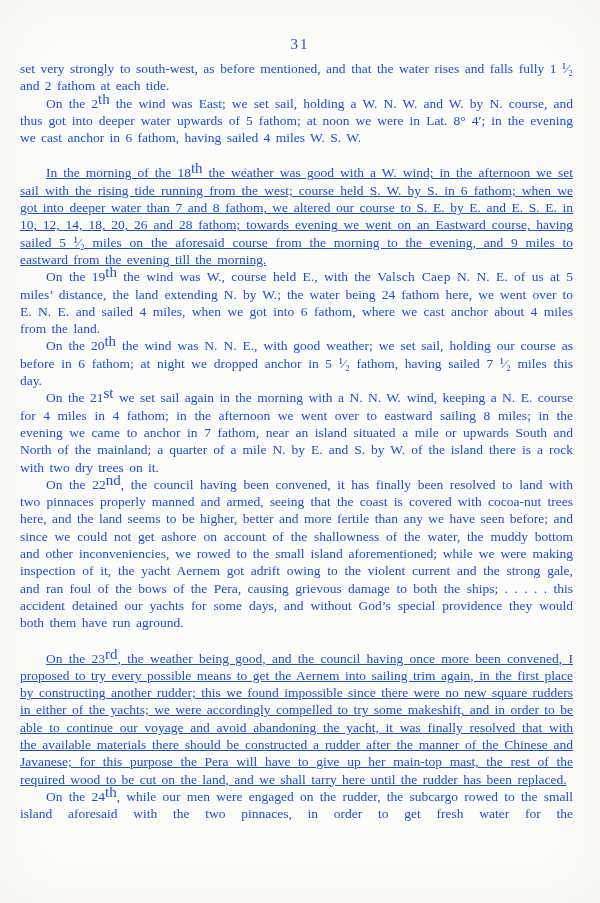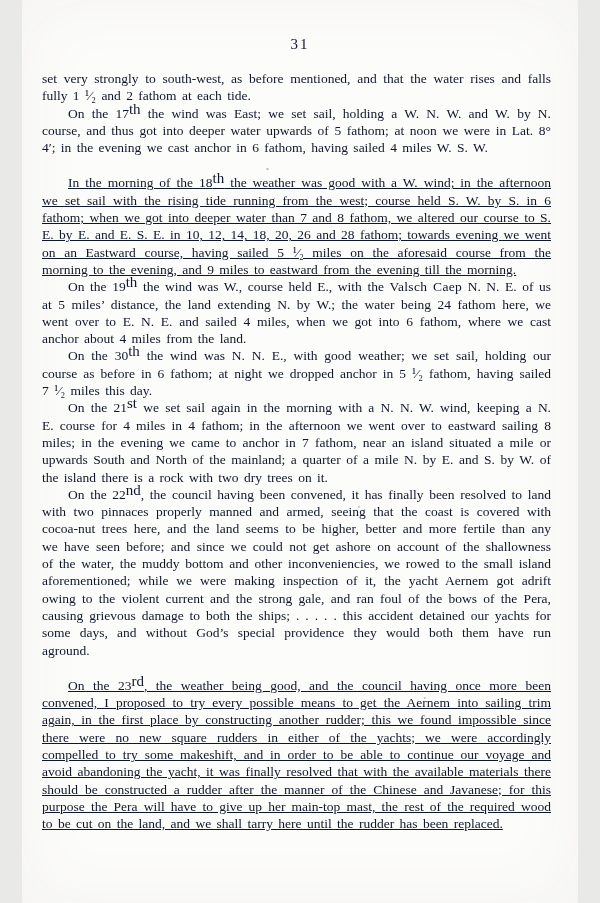--- a/index.html
+++ b/index.html
@@ -1,34 +1,34 @@
 <!DOCTYPE html>
 <html><head>
 <meta charset="utf-8">
 <style>
   html, body { margin: 0; padding: 0; background: #e9e9e7; }
   .page {
     position: relative;
-    width: 556px;
+    width: 600px;
     height: 903px;
     margin: 0 auto;
     background: #fcfcfa;
     box-shadow: inset 0 0 70px rgba(90,85,75,0.05);
     font-family: "Liberation Serif", "DejaVu Serif", serif;
-    color: #0f172a;
+    color: #1d4ed8;
     overflow: hidden;
   }
   .page-number {
     padding-top: 36px;
     text-align: center;
     font-size: 15px;
     letter-spacing: 2px;
   }
   .page-body {
-    margin: 17px 27px 0 20px;
+    margin: 7px 27px 0 20px;
     font-size: 13.5px;
     line-height: 17.3px;
     text-align: justify;
     word-spacing: 2px;
   }
   p.para { margin: 0; }
   p.para.indent { text-indent: 26px; }
   p.para.gap { margin-top: 18px; text-decoration: underline; }
   p.para.jlast { text-align-last: justify; }
   sup.ord {
@@ -55,21 +55,22 @@
 <div class="page">
   <div class="speck s1"></div>
   <div class="speck s2"></div>
   <div class="speck s3"></div>
   <div class="speck s4"></div>
 
   <div class="page-number">31</div>
 
   <div class="page-body">
       <p class="para"><span>set very strongly to south-west, as before mentioned, and that the water rises and falls fully 1 ¹⁄₂ and 2 fathom at each tide.</span></p>
-      <p class="para indent"><span>On the 17</span><sup class="ord">th</sup><span> the wind was East; we set sail, holding a W. N. W. and W. by N. course, and thus got into deeper water upwards of 5 fathom; at noon we were in Lat. 8° 4′; in the evening we cast anchor in 6 fathom, having sailed 4 miles W. S. W.</span></p>
+      <p class="para indent"><span>On the 2</span><sup class="ord">th</sup><span> the wind was East; we set sail, holding a W. N. W. and W. by N. course, and thus got into deeper water upwards of 5 fathom; at noon we were in Lat. 8° 4′; in the evening we cast anchor in 6 fathom, having sailed 4 miles W. S. W.</span></p>
       <p class="para indent gap"><span>In the morning of the 18</span><sup class="ord">th</sup><span> the weather was good with a W. wind; in the afternoon we set sail with the rising tide running from the west; course held S. W. by S. in 6 fathom; when we got into deeper water than 7 and 8 fathom, we altered our course to S. E. by E. and E. S. E. in 10, 12, 14, 18, 20, 26 and 28 fathom; towards evening we went on an Eastward course, having sailed 5 ¹⁄₂ miles on the aforesaid course from the morning to the evening, and 9 miles to eastward from the evening till the morning.</span></p>
       <p class="para indent"><span>On the 19</span><sup class="ord">th</sup><span> the wind was W., course held E., with the </span><b class="placename">Valsch Caep</b><span> N. N. E. of us at 5 miles’ distance, the land extending N. by W.; the water being 24 fathom here, we went over to E. N. E. and sailed 4 miles, when we got into 6 fathom, where we cast anchor about 4 miles from the land.</span></p>
-      <p class="para indent"><span>On the 30</span><sup class="ord">th</sup><span> the wind was N. N. E., with good weather; we set sail, holding our course as before in 6 fathom; at night we dropped anchor in 5 ¹⁄₂ fathom, having sailed 7 ¹⁄₂ miles this day.</span></p>
+      <p class="para indent"><span>On the 20</span><sup class="ord">th</sup><span> the wind was N. N. E., with good weather; we set sail, holding our course as before in 6 fathom; at night we dropped anchor in 5 ¹⁄₂ fathom, having sailed 7 ¹⁄₂ miles this day.</span></p>
       <p class="para indent"><span>On the 21</span><sup class="ord">st</sup><span> we set sail again in the morning with a N. N. W. wind, keeping a N. E. course for 4 miles in 4 fathom; in the afternoon we went over to eastward sailing 8 miles; in the evening we came to anchor in 7 fathom, near an island situated a mile or upwards South and North of the mainland; a quarter of a mile N. by E. and S. by W. of the island there is a rock with two dry trees on it.</span></p>
       <p class="para indent"><span>On the 22</span><sup class="ord">nd</sup><span>, the council having been convened, it has finally been resolved to land with two pinnaces properly manned and armed, seeing that the coast is covered with cocoa-nut trees here, and the land seems to be higher, better and more fertile than any we have seen before; and since we could not get ashore on account of the shallowness of the water, the muddy bottom and other inconveniencies, we rowed to the small island aforementioned; while we were making inspection of it, the yacht Aernem got adrift owing to the violent current and the strong gale, and ran foul of the bows of the Pera, causing grievous damage to both the ships; . . . . . this accident detained our yachts for some days, and without God’s special providence they would both them have run aground.</span></p>
       <p class="para indent gap"><span>On the 23</span><sup class="ord">rd</sup><span>, the weather being good, and the council having once more been convened, I proposed to try every possible means to get the Aernem into sailing trim again, in the first place by constructing another rudder; this we found impossible since there were no new square rudders in either of the yachts; we were accordingly compelled to try some makeshift, and in order to be able to continue our voyage and avoid abandoning the yacht, it was finally resolved that with the available materials there should be constructed a rudder after the manner of the Chinese and Javanese; for this purpose the Pera will have to give up her main-top mast, the rest of the required wood to be cut on the land, and we shall tarry here until the rudder has been replaced.</span></p>
+      <p class="para indent jlast"><span>On the 24</span><sup class="ord">th</sup><span>, while our men were engaged on the rudder, the subcargo rowed to the small island aforesaid with the two pinnaces, in order to get fresh water for the</span></p>
     </div>
 </div>
 
 </body></html>

